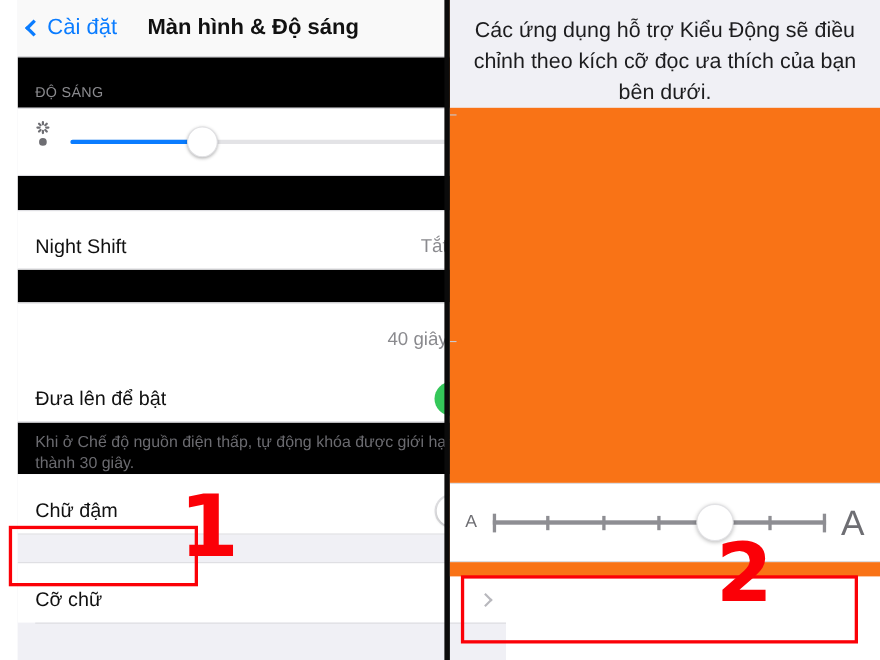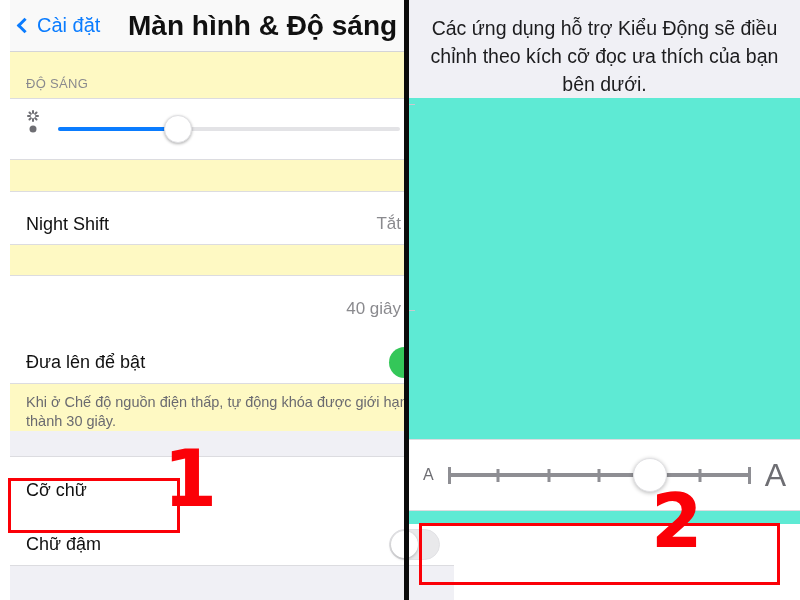--- a/index.html
+++ b/index.html
@@ -6,21 +6,21 @@
   html, body {
     width: 800px; height: 600px;
     font-family: "Liberation Sans", "DejaVu Sans", sans-serif;
     background: #ffffff;
     overflow: hidden;
   }
   .screen { position: relative; width: 800px; height: 600px; }
 
   
   .panel-left {
-    position: absolute; left: 10px; top: 0;
+    position: absolute; left: 16px; top: 0;
     width: 444px; height: 600px;
     background: #f0f0f5;
     overflow: hidden;
   }
   .navbar {
     position: relative;
     height: 52px;
     background: #f9f9f9;
     border-bottom: 1px solid #d4d4d8;
     display: flex; align-items: center;
@@ -37,35 +37,35 @@
     width: 11px; height: 11px;
     border-left: 3px solid #0a7cff;
     border-bottom: 3px solid #0a7cff;
     transform: rotate(45deg);
     margin-right: 7px;
     margin-left: 2px;
   }
   .nav-title {
     position: absolute;
     left: 118px;
-    font-size: 28px;
+    font-size: 20px;
     font-weight: bold;
     color: #111;
     white-space: nowrap;
   }
 
   .section-header {
     font-size: 13px;
     color: #8a8a8e;
     letter-spacing: 0.3px;
     padding: 0 0 7px 16px;
     display: flex; align-items: flex-end;
     height: 100%;
   }
-  .gap { background: #fef9c3; }
+  .gap { background: #000000; }
 
   .cell {
     background: #ffffff;
     border-top: 1px solid #dcdce0;
     border-bottom: 1px solid #dcdce0;
     display: flex; align-items: center;
     padding: 12px 14px 0 16px;
     position: relative;
   }
   .cell.no-top { border-top: none; }
@@ -174,21 +174,21 @@
     position: absolute;
     left: 404px; top: 0;
     width: 5px; height: 600px;
     background: #0b0b0b;
   }
 
   
   .panel-right {
     position: absolute; left: 409px; top: 0;
     width: 391px; height: 524px;
-    background: #5eead4;
+    background: #f97316;
     overflow: hidden;
   }
   .rp-top {
     background: #f0f0f5;
     padding: 14px 20px 0 20px;
   }
   .rp-desc {
     font-size: 19.5px;
     line-height: 28px;
     color: #1c1c1e;
@@ -333,35 +333,35 @@
         <span class="toggle on">
           <span class="knob"></span>
         </span>
       </span>
     </div>
 
     <div class="gap" style="height:47px;">
       <div class="footnote">Khi ở Chế độ nguồn điện thấp, tự động khóa được giới hạn thành 30 giây.</div>
     </div>
 
-    <div class="cell no-bot" style="height:55px;margin-top:25px;">
-      <span class="cell-label">Cỡ chữ</span>
-      <span class="cell-right">
-        <span class="chevron-r"></span>
-      </span>
-      <div class="cell-inner-sep"></div>
-    </div>
-
     <div class="cell no-top" style="height:55px;">
       <span class="cell-label">Chữ đậm</span>
       <span class="cell-right">
         <span class="toggle off">
           <span class="knob"></span>
         </span>
       </span>
+    </div>
+
+    <div class="cell no-bot" style="height:55px;margin-top:25px;">
+      <span class="cell-label">Cỡ chữ</span>
+      <span class="cell-right">
+        <span class="chevron-r"></span>
+      </span>
+      <div class="cell-inner-sep"></div>
     </div>
 
   </div>
 
   <div class="divider"></div>
 
   <div class="panel-right">
     <div class="rp-top">
       <div class="rp-desc">Các ứng dụng hỗ trợ Kiểu Động sẽ điều chỉnh theo kích cỡ đọc ưa thích của bạn bên dưới.</div>
     </div>

